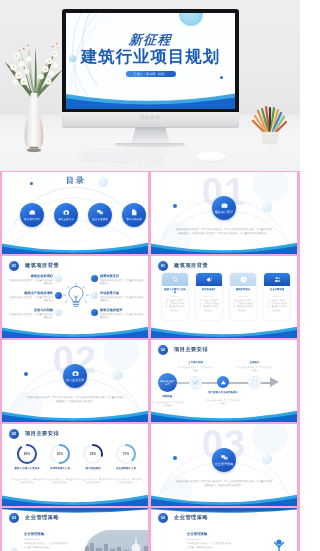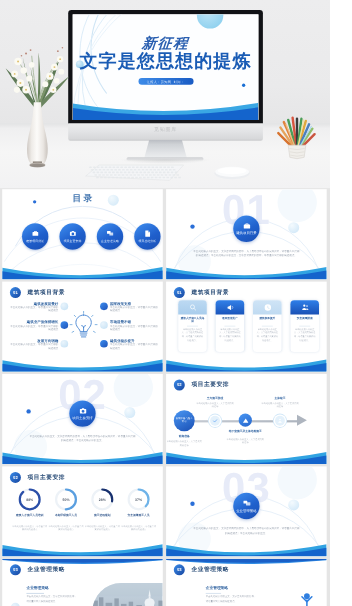--- a/index.html
+++ b/index.html
@@ -44,21 +44,21 @@
             transform:skewX(-5deg);}
   .ts-title{position:absolute;left:0;right:0;top:35px;text-align:center;
             font-size:16.4px;font-weight:bold;color:#1a5cb5;letter-spacing:1px;line-height:1;}
   .ts-pill{position:absolute;left:50%;top:58px;transform:translateX(-50%);
            padding:1.2px 8px;border-radius:5px;
            background:linear-gradient(90deg,#3d8be8,#1a5cc4);
            font-size:2.9px;color:#dbe9fa;letter-spacing:.3px;white-space:nowrap;}
   .ts-wave{position:absolute;left:0;bottom:0;width:100%;height:22px;}
 
   
-  .grid{position:absolute;left:0;top:171px;width:300px;height:380px;background:#e5e5e5;}
+  .grid{position:absolute;left:0;top:171px;width:300px;height:380px;background:#f9a8d4;}
   .slide{position:absolute;width:146px;height:82px;background:#fff;overflow:hidden;
          font-size:3px;color:#6b7480;}
   .slide *{box-sizing:border-box;}
 
   
   .shead{position:absolute;left:7px;top:4.5px;display:flex;align-items:center;gap:6px;}
   .snum{width:10px;height:10px;border-radius:50%;
         background:linear-gradient(135deg,#3a8be8,#1746a0);color:#fff;
         font-size:3.8px;display:flex;align-items:center;justify-content:center;font-weight:bold;}
   .stitle{font-size:5.2px;color:#2a4d78;font-weight:bold;letter-spacing:.5px;}
@@ -151,21 +151,21 @@
             </g>
             <g fill="none" stroke="#e9f3fb" stroke-width=".9">
               <path d="M168 -19 A 112 112 0 0 0 10 114"></path>
               <path d="M176 -22 A 128 128 0 0 0 4 128"></path>
             </g>
           </svg>
           <div class="ts-circ"></div>
           <div class="ts-dot1"></div>
           <div class="ts-dot2"></div>
           <div class="ts-brand">新征程</div>
-          <div class="ts-title">文字是您思想的提炼</div>
+          <div class="ts-title">建筑行业项目规划</div>
           <div class="ts-pill">汇报人：觅知网 &nbsp;时间：</div>
           <svg class="ts-wave" viewBox="0 0 169 22" preserveAspectRatio="none">
             <path d="M0 7 Q 84 21 169 6.4 L169 22 L0 22 Z" fill="#3aa7e4"></path>
             <path d="M0 11.2 Q 84 24 169 10.6 L169 22 L0 22 Z" fill="#1464cc"></path>
           </svg>
         </div>
       </div>
     </div>
     <div class="chin"></div>
     <div class="wmk">觅知图库</div>

